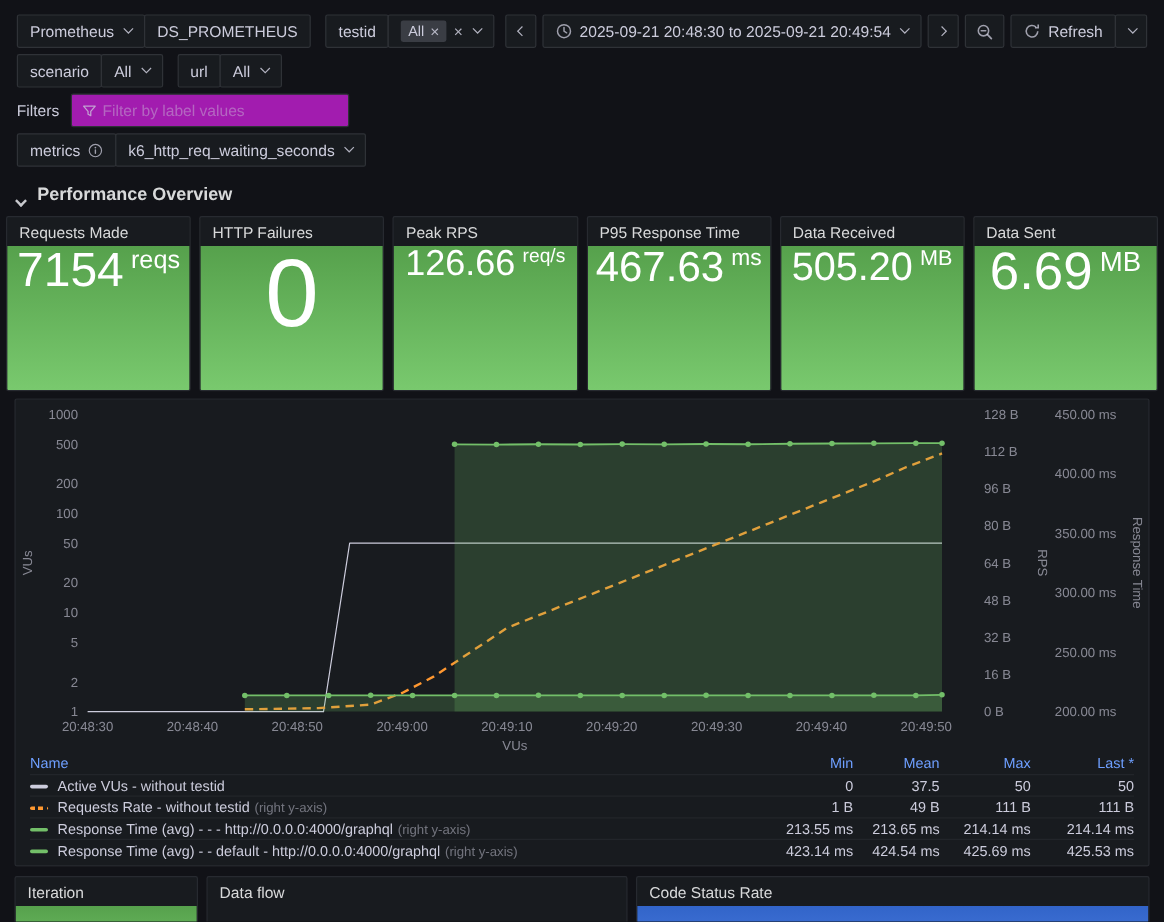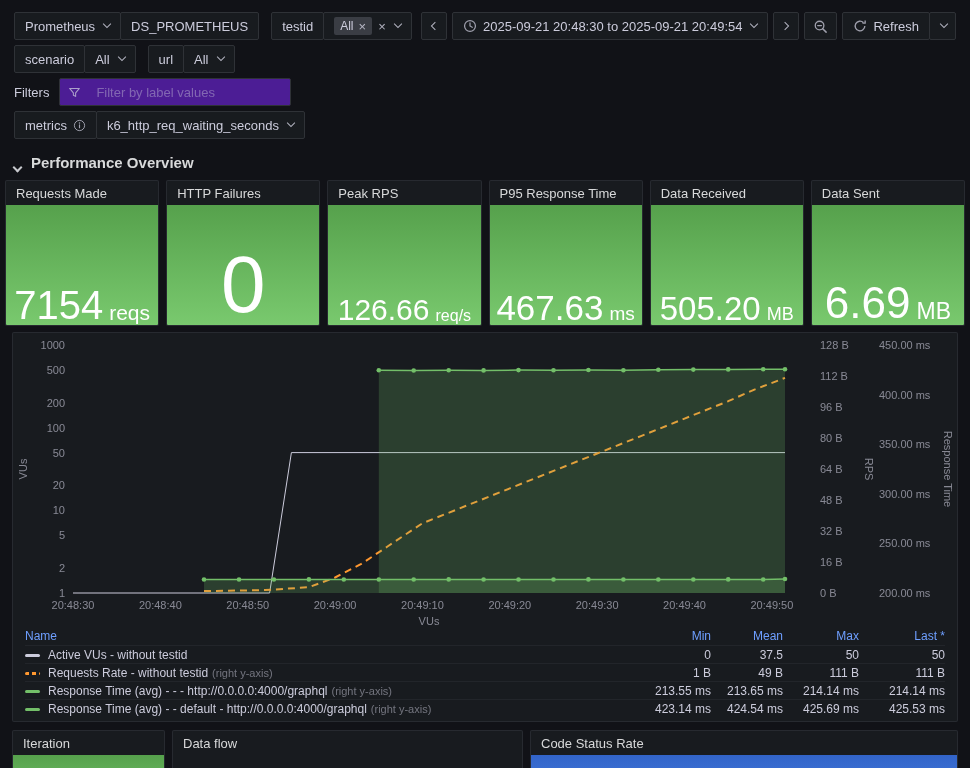--- a/index.html
+++ b/index.html
@@ -31,42 +31,42 @@
   .chev-left { transform:rotate(135deg); margin-left:2px; }
   .chev-right { transform:rotate(-45deg); margin-right:2px; }
   .chip {
     display:inline-flex; align-items:center; gap:5px; height:18px; padding:0 6px;
     background:#3a3d44; border-radius:2px; font-size:12px;
   }
   .chip-x, .clear-x { cursor:pointer; color:rgba(204,204,220,.85); font-size:13px; line-height:1; }
   .icon { display:inline-flex; color:rgba(204,204,220,.75); }
   .filters-label { margin-right:10px; color:#ccccdc; }
   .input {
-    display:flex; align-items:center; gap:13px; height:28px; width:232px; padding:0 8px;
-    background:#4c1d95; border:1px solid #2f3237; border-radius:2px;
+    display:flex; align-items:center; gap:2px; height:28px; width:232px; padding:0 8px;
+    background:#a21caf; border:1px solid #2f3237; border-radius:2px;
   }
   .input input {
     background:transparent; border:none; outline:none; color:#ccccdc;
     font-family:"Liberation Sans", sans-serif; font-size:13px; width:100%;
   }
   .input input::placeholder { color:rgba(204,204,220,.42); }
   .section-header {
     display:flex; align-items:flex-end; gap:10px;
     margin:0 14px; padding:10px 0 9px 0;
     color:#d8d9da; font-weight:700; font-size:15px; cursor:pointer;
   }
   .sec-chev { width:7px; height:7px; border-right:2px solid #c7c8cd; border-bottom:2px solid #c7c8cd; transform:rotate(45deg); margin-top:-4px; }
   .stats { display:grid; grid-template-columns:repeat(6,1fr); gap:7px; margin:0 5px; height:146px; }
   .panel {
     background:#181b1f; border:1px solid rgba(204,204,220,.09); border-radius:2px;
     display:flex; flex-direction:column; overflow:hidden;
   }
   .p-head { height:24px; flex:none; display:flex; align-items:center; padding:0 10px; font-size:13px; color:#d8d9da; }
   .stat-body {
-    flex:1; display:flex; align-items:flex-end; justify-content:center;
+    flex:1; display:flex; align-items:flex-start; justify-content:center;
     background:linear-gradient(180deg,#56a14c 0%,#79c96e 100%); color:#fff;
   }
   .stat-value { font-weight:500; line-height:1; }
   .stat-unit { font-weight:500; margin-left:6px; }
   .p-body { flex:1; }
   .chart-panel { margin:6px 12px 0 12px; }
   #chart { padding-top:4px; }
   .chart-svg { display:block; }
   .tick { fill:rgba(204,204,220,.62); font-size:11px; font-family:"Liberation Sans",sans-serif; }
   .axis-title { fill:rgba(204,204,220,.62); font-size:11px; }

